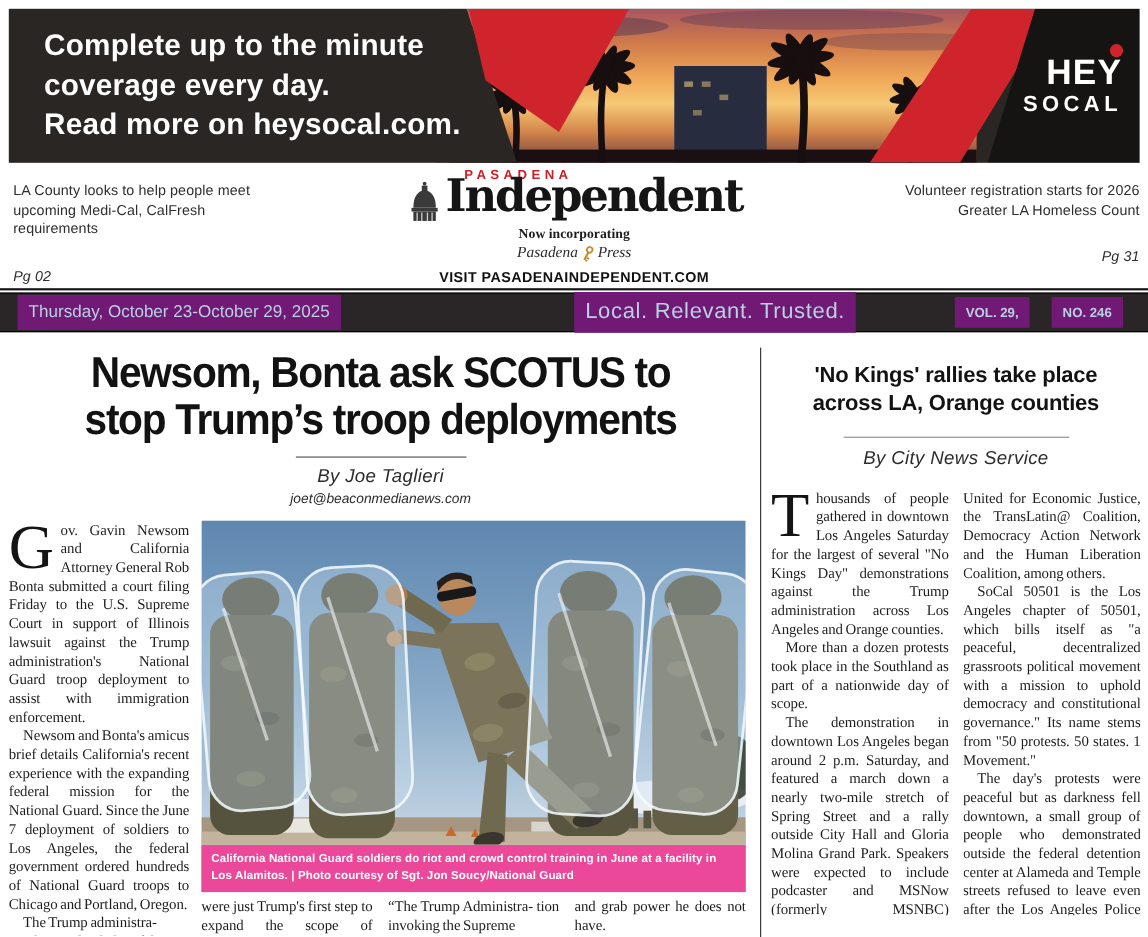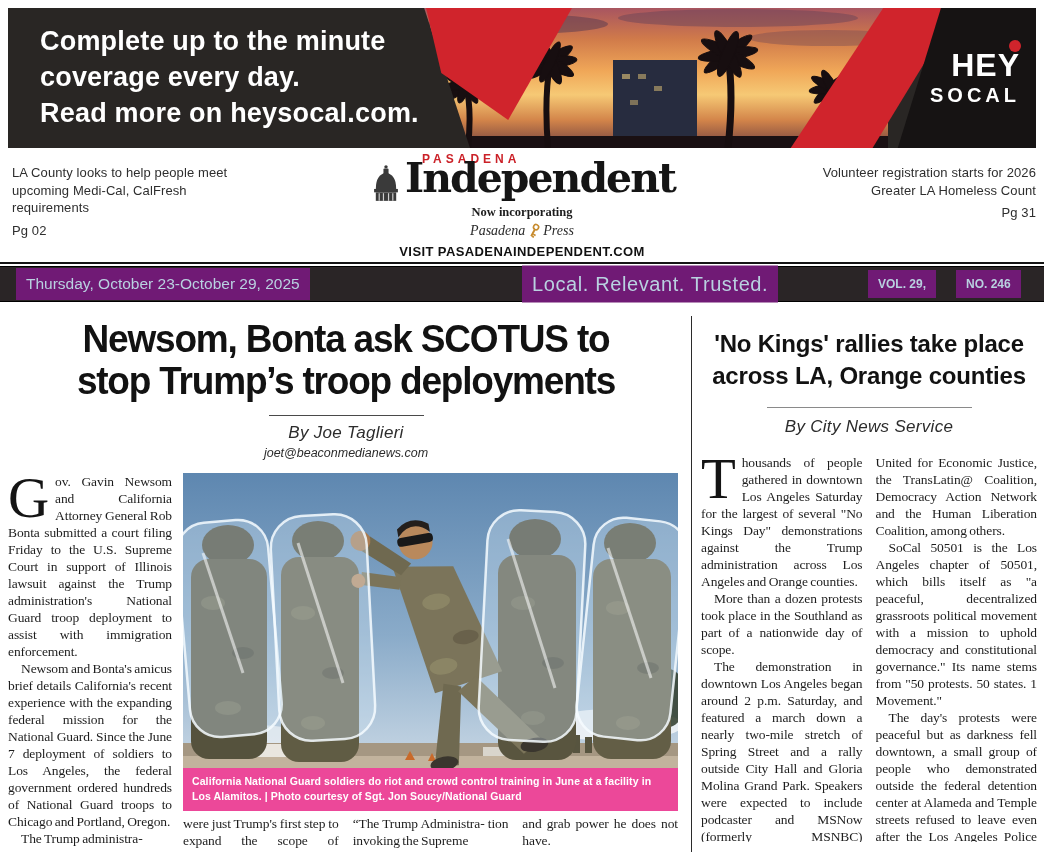--- a/index.html
+++ b/index.html
@@ -30,21 +30,21 @@
   .hey .ydot { position:absolute; top:-9px; right:-1px; width:12px; height:12px;
             border-radius:50%; background:#d0242c; }
   .socal { color:#fff; font-weight:bold; font-size:20px; letter-spacing:4px; margin-top:3px; }
 
   
   .header { position:absolute; left:8px; top:152px; width:1028px; height:110px; }
   .teaser { position:absolute; top:12px; width:218px; font-size:13px; line-height:1.35;
             color:#2e2e2e; letter-spacing:0.1px; }
   .teaser.left { left:4px; }
   .teaser.right { right:0; text-align:right; }
-  .teaser .pg { margin-top:5px; font-size:13px; color:#2e2e2e; }
+  .teaser .pg { margin-top:25px; font-size:13px; color:#2e2e2e;font-style:italic; }
   .masthead { position:absolute; left:50%; transform:translateX(-50%); top:0; width:340px;
             text-align:center; }
   .kicker { color:#cb2128; font-weight:bold; font-size:12px; letter-spacing:4px;
             margin-left:70px; text-align:left; }
   .title-row { display:flex; justify-content:center; align-items:flex-start; margin-top:-10px; }
   .dome { width:34px; height:42px; margin-right:2px; margin-top:6px; flex:none; }
   .mast-title { font-family:"DejaVu Serif", serif; font-weight:bold; font-size:41px;
             letter-spacing:-2px; line-height:1.1; color:#151515; }
   .now-inc { font-family:"Liberation Serif", serif; font-weight:bold; font-size:12.5px;
             color:#1c1c1c; margin-top:1px; }
@@ -89,21 +89,21 @@
   .photo-fig { margin:0; width:495px; height:295px; overflow:hidden; }
   .photo-fig svg { display:block; }
   .caption { background:#ec4899; color:#ffffff; font-weight:bold; font-size:10.5px;
              line-height:1.42; padding:6px 9px 7px; letter-spacing:0.1px; }
   .cont-row { display:flex; gap:14px; margin-top:4px; height:36px; overflow:hidden; }
   .cont-col { flex:1; overflow:hidden; }
 
   
   .side-art { position:absolute; left:701px; top:318px; width:336px; height:534px; overflow:hidden;
               padding-top:10px; box-sizing:border-box; }
-  .headline2 { text-align:center; font-weight:bold; font-size:24px; line-height:1.32;
+  .headline2 { text-align:center; font-weight:bold; font-size:20px; line-height:1.32;
                color:#121212; letter-spacing:-0.2px; }
   .rule2 { width:205px; height:1px; background:#8a8a8a; margin:16px auto 9px; }
   .byline2 { text-align:center; font-style:italic; font-size:17px; color:#2c2c2c; letter-spacing:0.3px; }
   .side-cols { display:flex; gap:13px; margin-top:17px; height:388px; overflow:hidden; }
   .side-col { flex:1; overflow:hidden; }
 </style>
 </head>
 <body>
 
 <div class="page">

